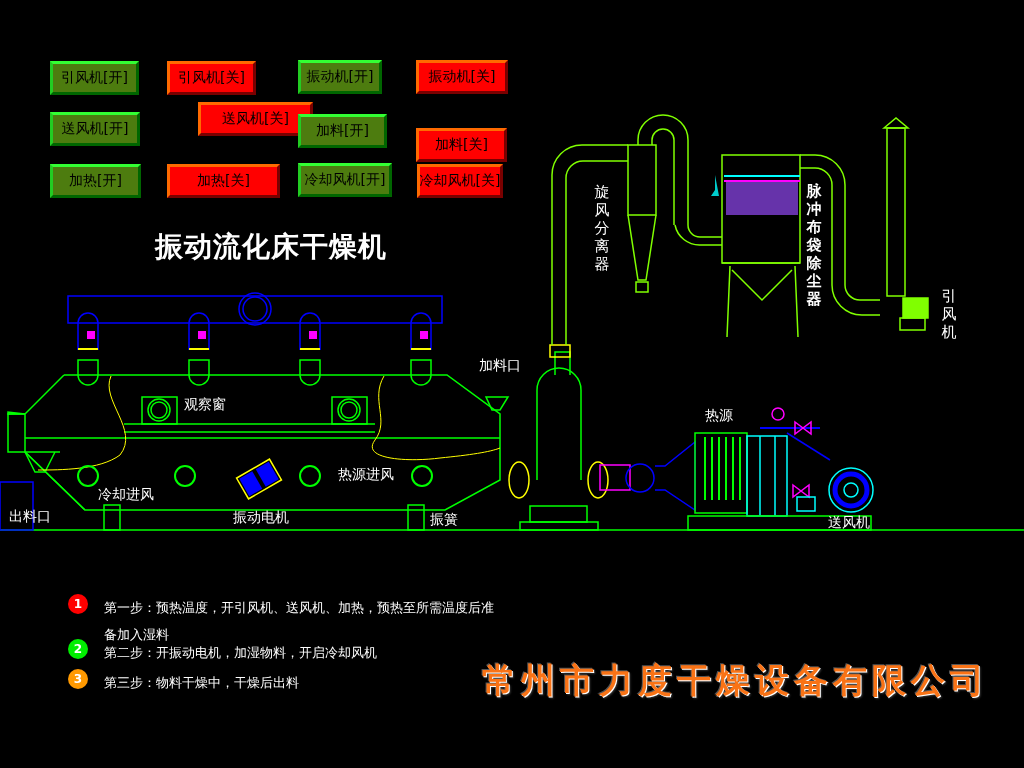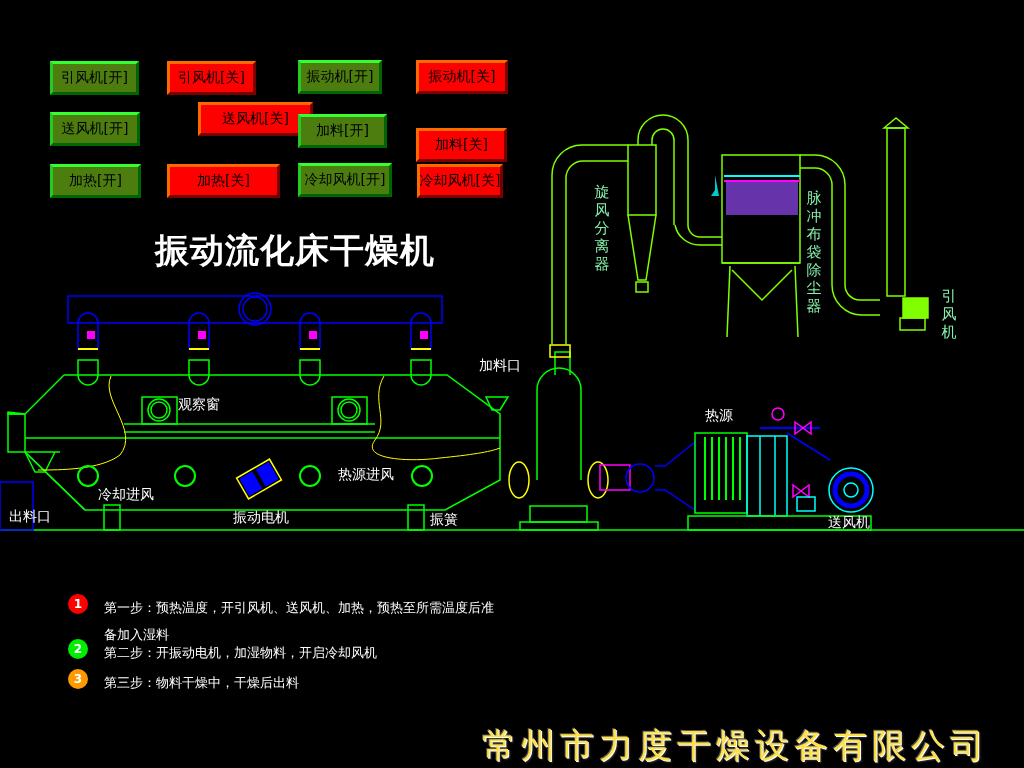--- a/index.html
+++ b/index.html
@@ -5,27 +5,27 @@
   html, body { margin:0; padding:0; background:#000; }
   body { width:1024px; height:768px; position:relative; overflow:hidden; font-family:"DejaVu Sans", sans-serif; }
   .btn {
     position:absolute; height:34px; display:flex; align-items:center; justify-content:center;
     font-size:14px; color:#000; box-sizing:border-box; cursor:pointer; white-space:nowrap;
     border-style:solid; border-width:3px;
   }
   .btn.on  { background:#4d7c0f; border-color:#33ff33 #006600 #006600 #22cc22; }
   .btn.off { background:#ff0000; border-color:#ff6a00 #7a0000 #7a0000 #ff6a00;text-align:right; }
   .label { position:absolute; color:#fff; font-size:14px; white-space:nowrap; }
-  .vlabel { position:absolute; color:#86efac; font-size:15px; width:16px; line-height:18px; word-break:break-all; text-align:center; }
-  #title { position:absolute; left:155px; top:228px; color:#fff; font-size:34px; font-weight:bold; letter-spacing:1px; }
+  .vlabel { position:absolute; color:#ffffff; font-size:15px; width:16px; line-height:18px; word-break:break-all; text-align:center; }
+  #title { position:absolute; left:155px; top:228px; color:#fff; font-size:28px; font-weight:bold; letter-spacing:1px; }
   #diagram { position:absolute; left:0; top:0; }
   .step { position:absolute; left:68px; display:flex; align-items:flex-start; }
   .step .num { width:20px; height:20px; border-radius:50%; color:#fff; font-size:12px; font-weight:bold; display:flex; align-items:center; justify-content:center; margin-right:16px; flex-shrink:0; }
   .step .txt { color:#fff; font-size:13px; line-height:27px; width:390px; }
-  #company { position:absolute; left:482px; top:723px; font-size:34px; font-weight:normal; color:#fde047; letter-spacing:5px;
+  #company { position:absolute; left:482px; top:658px; font-size:34px; font-weight:bold; color:#f97316; letter-spacing:5px;
     text-shadow: 1px 1px 0 #fff, -1px -1px 0 #555, 2px 2px 2px #333; }
 </style>
 </head>
 <body>
 
 <svg id="diagram" width="1024" height="768">
 
   <line x1="0" y1="530" x2="1024" y2="530" stroke="#00ff00" stroke-width="1.5"></line>
 
   <g fill="none" stroke-width="1.5">
@@ -174,31 +174,31 @@
 <div class="btn on" style="left:298px;top:114px;width:89px;">加料[开]</div>
 <div class="btn off" style="left:416px;top:128px;width:91px;">加料[关]</div>
 
 <div class="btn on" style="left:50px;top:164px;width:91px;">加热[开]</div>
 <div class="btn off" style="left:167px;top:164px;width:113px;">加热[关]</div>
 <div class="btn on" style="left:298px;top:163px;width:94px;">冷却风机[开]</div>
 <div class="btn off" style="left:417px;top:164px;width:86px;">冷却风机[关]</div>
 
 <div id="title">振动流化床干燥机</div>
 
-<div class="label" style="left:178px;top:396px;text-align:right;">观察窗</div>
+<div class="label" style="left:184px;top:396px;text-align:right;">观察窗</div>
 <div class="label" style="left:479px;top:357px;">加料口</div>
 <div class="label" style="left:98px;top:486px;">冷却进风</div>
 <div class="label" style="left:338px;top:466px;">热源进风</div>
 <div class="label" style="left:233px;top:509px;">振动电机</div>
 <div class="label" style="left:430px;top:511px;">振簧</div>
 <div class="label" style="left:9px;top:508px;">出料口</div>
 <div class="label" style="left:705px;top:407px;">热源</div>
 <div class="label" style="left:828px;top:514px;">送风机</div>
 <div class="vlabel" style="left:594px;top:183px;">旋风分离器</div>
-<div class="vlabel" style="left:806px;top:189px;">脉冲布袋除尘器</div>
+<div class="vlabel" style="left:806px;top:182px;font-weight:bold;">脉冲布袋除尘器</div>
 <div class="vlabel" style="left:941px;top:287px;">引风机</div>
 
 <div class="step" style="top:594px;">
   <span class="num" style="background:#ff0000;">1</span>
   <span class="txt">第一步：预热温度，开引风机、送风机、加热，预热至所需温度后准备加入湿料</span>
 </div>
 <div class="step" style="top:639px;">
   <span class="num" style="background:#00ee00;">2</span>
   <span class="txt">第二步：开振动电机，加湿物料，开启冷却风机</span>
 </div>

